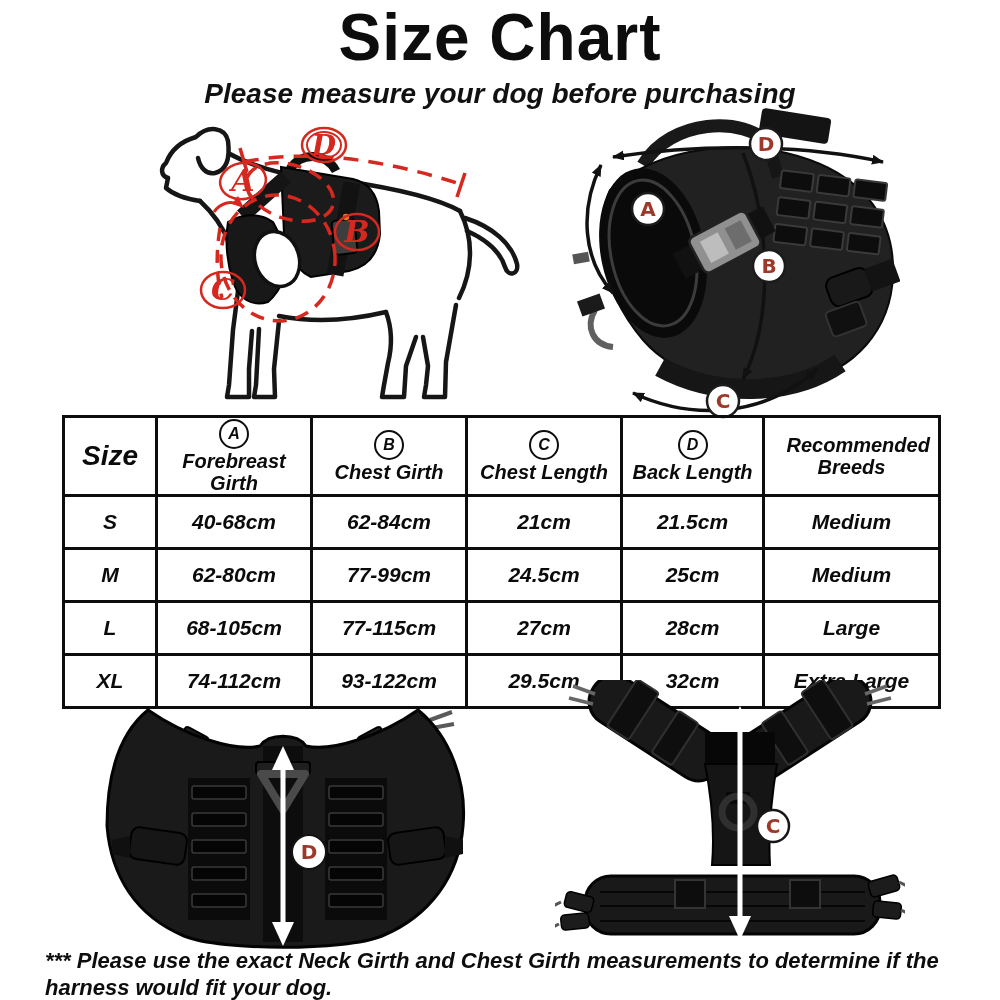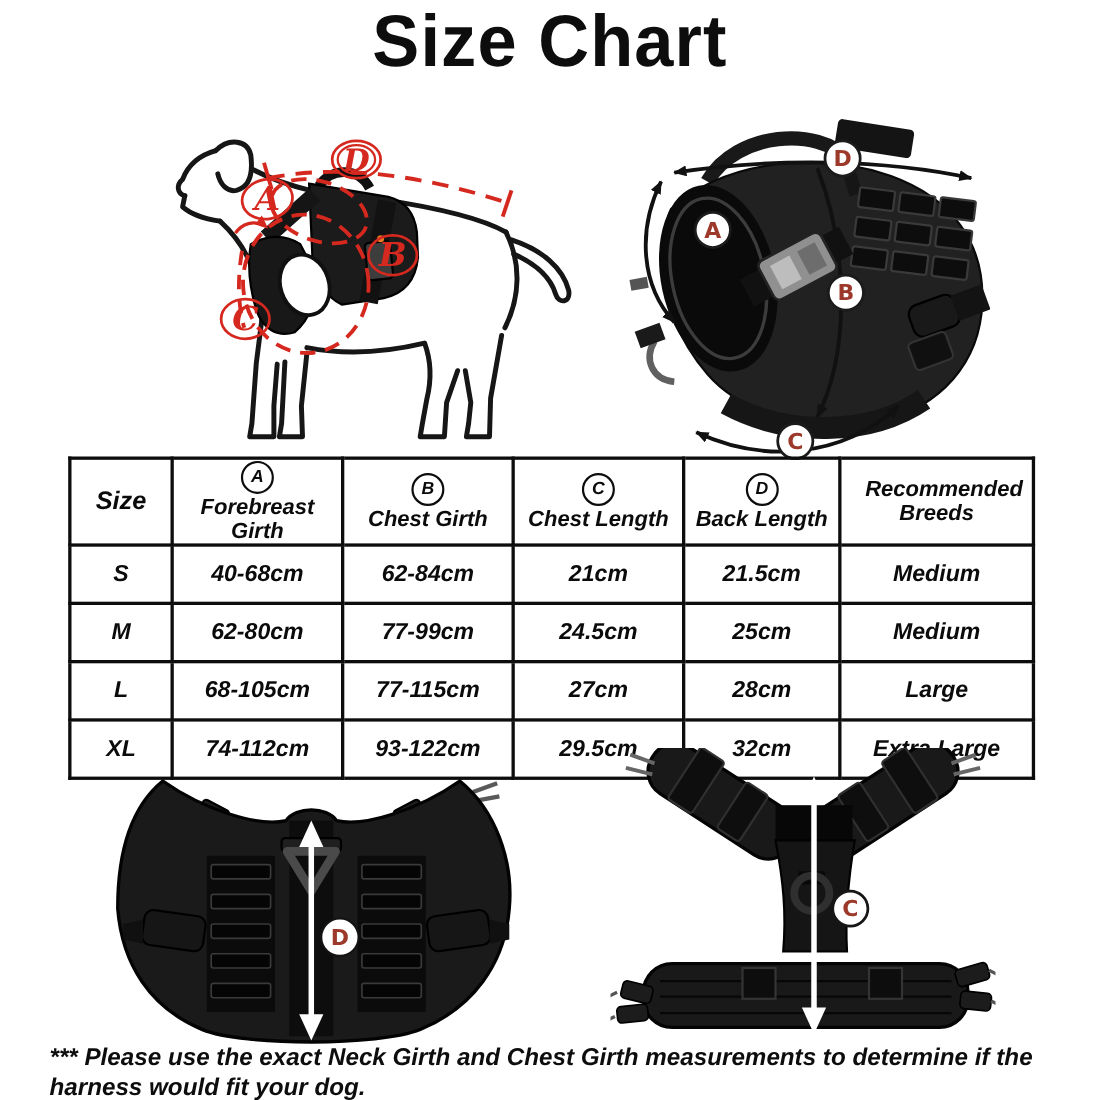--- a/index.html
+++ b/index.html
@@ -65,38 +65,39 @@
     display: inline-block;
     width: 26px; height: 26px;
     line-height: 26px;
     border: 2.5px solid #0d0d0d;
     border-radius: 50%;
     font-size: 16px;
     font-weight: bold;
     font-style: italic;
     margin-bottom: 1px;
   }
-  .th-size { font-size: 23px; }
+  .th-size { font-size: 28px; }
   .footer-note {
     position: absolute;
     left: 45px; top: 948px;
     width: 918px;
     font-size: 22px;
     font-weight: bold;
     font-style: italic;
     line-height: 1.22;
     color: #0d0d0d;
   }
 </style>
 </head>
 <body>
 
 <div class="page">
 
   <div class="title">Size Chart</div>
+  <div class="subtitle">Please measure your dog before purchasing</div>
 
   <svg id="dog-diagram" class="fig" viewBox="0 0 425 297">
     <g stroke="#161616" stroke-width="4.5" fill="none" stroke-linecap="round" stroke-linejoin="round">
       <path d="M 28,60 C 21,58 20,50 26,45 C 31,32 42,23 56,19"></path>
       <path d="M 28,60 L 26,70 C 35,78 47,81 60,83"></path>
       <path d="M 60,83 C 72,94 83,109 89,125 C 94,140 97,158 98,173"></path>
       <path d="M 86,34 C 102,43 121,50 142,55"></path>
       <path d="M 56,19 C 68,7 85,9 88,23 C 90,39 87,52 75,55 C 66,57 60,49 58,40" fill="#ffffff"></path>
       <path d="M 205,63 C 252,70 297,80 320,93"></path>
       <path d="M 320,93 C 334,121 333,152 319,180"></path>

